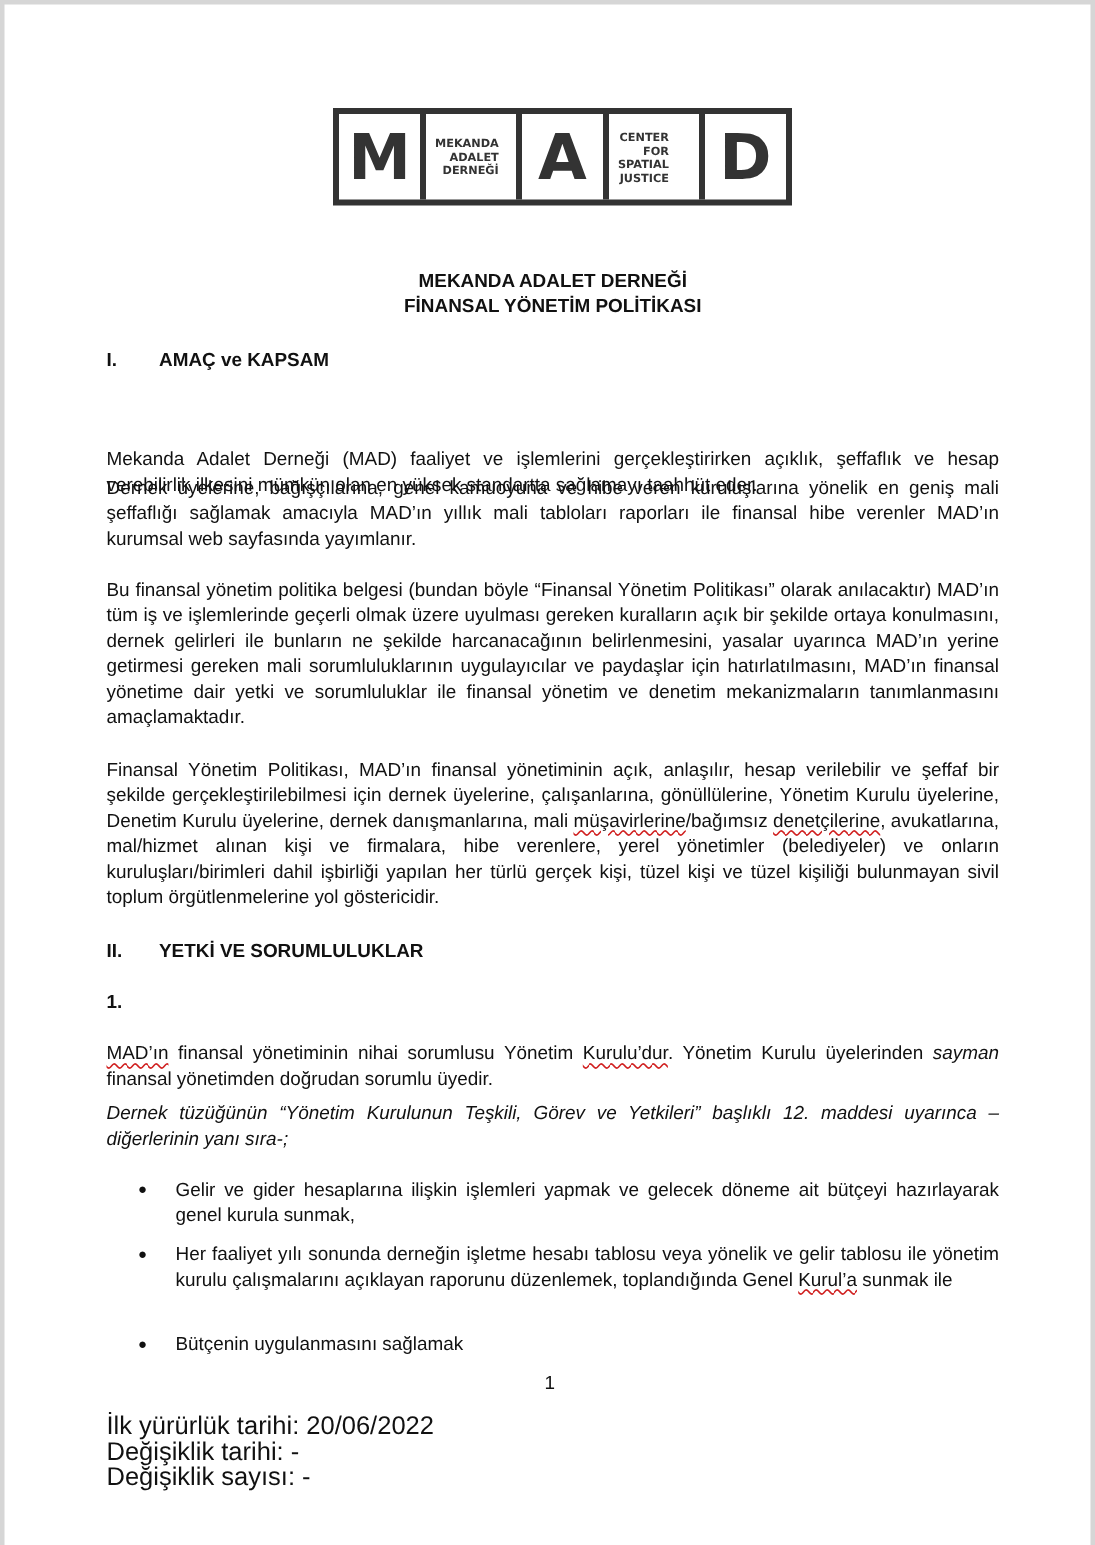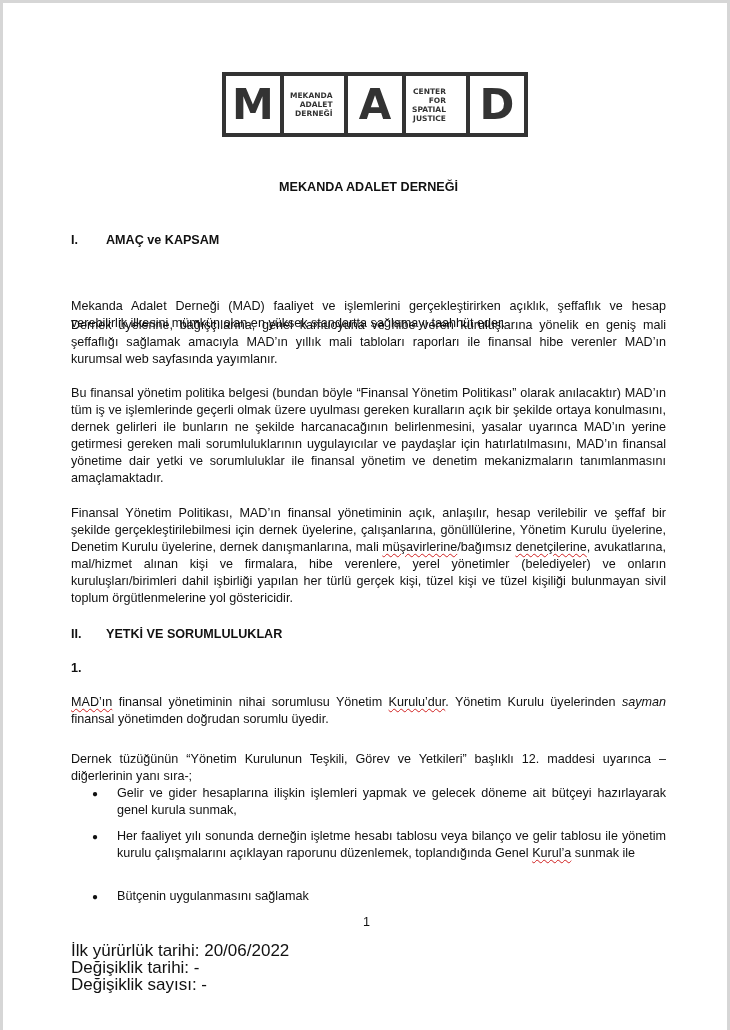--- a/index.html
+++ b/index.html
@@ -73,20 +73,21 @@
 DERNEĞİ</div>
     <div class="cell big">A</div>
     <div class="cell small">CENTER
 FOR
 SPATIAL
 JUSTICE</div>
     <div class="cell big">D</div>
   </div>
 
   <div class="title" style="top:176px;">MEKANDA ADALET DERNEĞİ</div>
+  <div class="title" style="top:193px;">FİNANSAL YÖNETİM POLİTİKASI</div>
 
   <div class="heading" style="top:229px;">
     <span class="num">I.</span>
     <span>AMAÇ ve KAPSAM</span>
   </div>
 
   <div class="para" style="top:263px;margin-top:32px;">Mekanda Adalet Derneği (MAD) faaliyet ve işlemlerini gerçekleştirirken açıklık, şeffaflık ve hesap verebilirlik ilkesini mümkün olan en yüksek standartta sağlamayı taahhüt eder.</div>
   <div class="para" style="top:314px;">Dernek üyelerine, bağışçılarına, genel kamuoyuna ve hibe veren kuruluşlarına yönelik en geniş mali şeffaflığı sağlamak amacıyla MAD’ın yıllık mali tabloları raporları ile finansal hibe verenler MAD’ın kurumsal web sayfasında yayımlanır.</div>
   <div class="para" style="top:382px;">Bu finansal yönetim politika belgesi (bundan böyle “Finansal Yönetim Politikası” olarak anılacaktır) MAD’ın tüm iş ve işlemlerinde geçerli olmak üzere uyulması gereken kuralların açık bir şekilde ortaya konulmasını, dernek gelirleri ile bunların ne şekilde harcanacağının belirlenmesini, yasalar uyarınca MAD’ın yerine getirmesi gereken mali sorumluluklarının uygulayıcılar ve paydaşlar için hatırlatılmasını, MAD’ın finansal yönetime dair yetki ve sorumluluklar ile finansal yönetim ve denetim mekanizmaların tanımlanmasını amaçlamaktadır.</div>
 
@@ -100,30 +101,30 @@
   </div>
 
   <div class="heading" style="top:657px;">
     <span class="num">1.</span>
   </div>
 
   <div class="para" style="top:691px;">
     <span class="spell">MAD’ın</span><span> finansal yönetiminin nihai sorumlusu Yönetim </span><span class="spell">Kurulu’dur</span><span>. Yönetim Kurulu üyelerinden </span><em>sayman</em><span> finansal yönetimden doğrudan sorumlu üyedir.</span>
   </div>
 
-  <div class="para" style="top:748px;">Dernek tüzüğünün “Yönetim Kurulunun Teşkili, Görev ve Yetkileri” başlıklı 12. maddesi uyarınca – diğerlerinin yanı sıra-;</div>
+  <div class="para" style="top:731px;font-style:italic;">Dernek tüzüğünün “Yönetim Kurulunun Teşkili, Görev ve Yetkileri” başlıklı 12. maddesi uyarınca – diğerlerinin yanı sıra-;</div>
 
   <div class="bullet" style="top:782px;">
     <span class="dot">●</span>
     <span class="btext">Gelir ve gider hesaplarına ilişkin işlemleri yapmak ve gelecek döneme ait bütçeyi hazırlayarak genel kurula sunmak,</span>
   </div>
 
   <div class="bullet" style="top:825px;">
     <span class="dot">●</span>
-    <span class="btext"><span>Her faaliyet yılı sonunda derneğin işletme hesabı tablosu veya bilanço ve gelir tablosu ile yönetim kurulu çalışmalarını açıklayan raporunu düzenlemek, toplandığında Genel </span><span class="spell">Kurul’a</span><span> sunmak ile</span></span>
+    <span class="btext"><span>Her faaliyet yılı sonunda derneğin işletme hesabı tablosu veya yönelik ve gelir tablosu ile yönetim kurulu çalışmalarını açıklayan raporunu düzenlemek, toplandığında Genel </span><span class="spell">Kurul’a</span><span> sunmak ile</span></span>
   </div>
 
   <div class="bullet" style="top:885px;">
     <span class="dot">●</span>
     <span class="btext">Bütçenin uygulanmasını sağlamak</span>
   </div>
 
   <div class="pagenum">1</div>
 
   <div class="footer">

